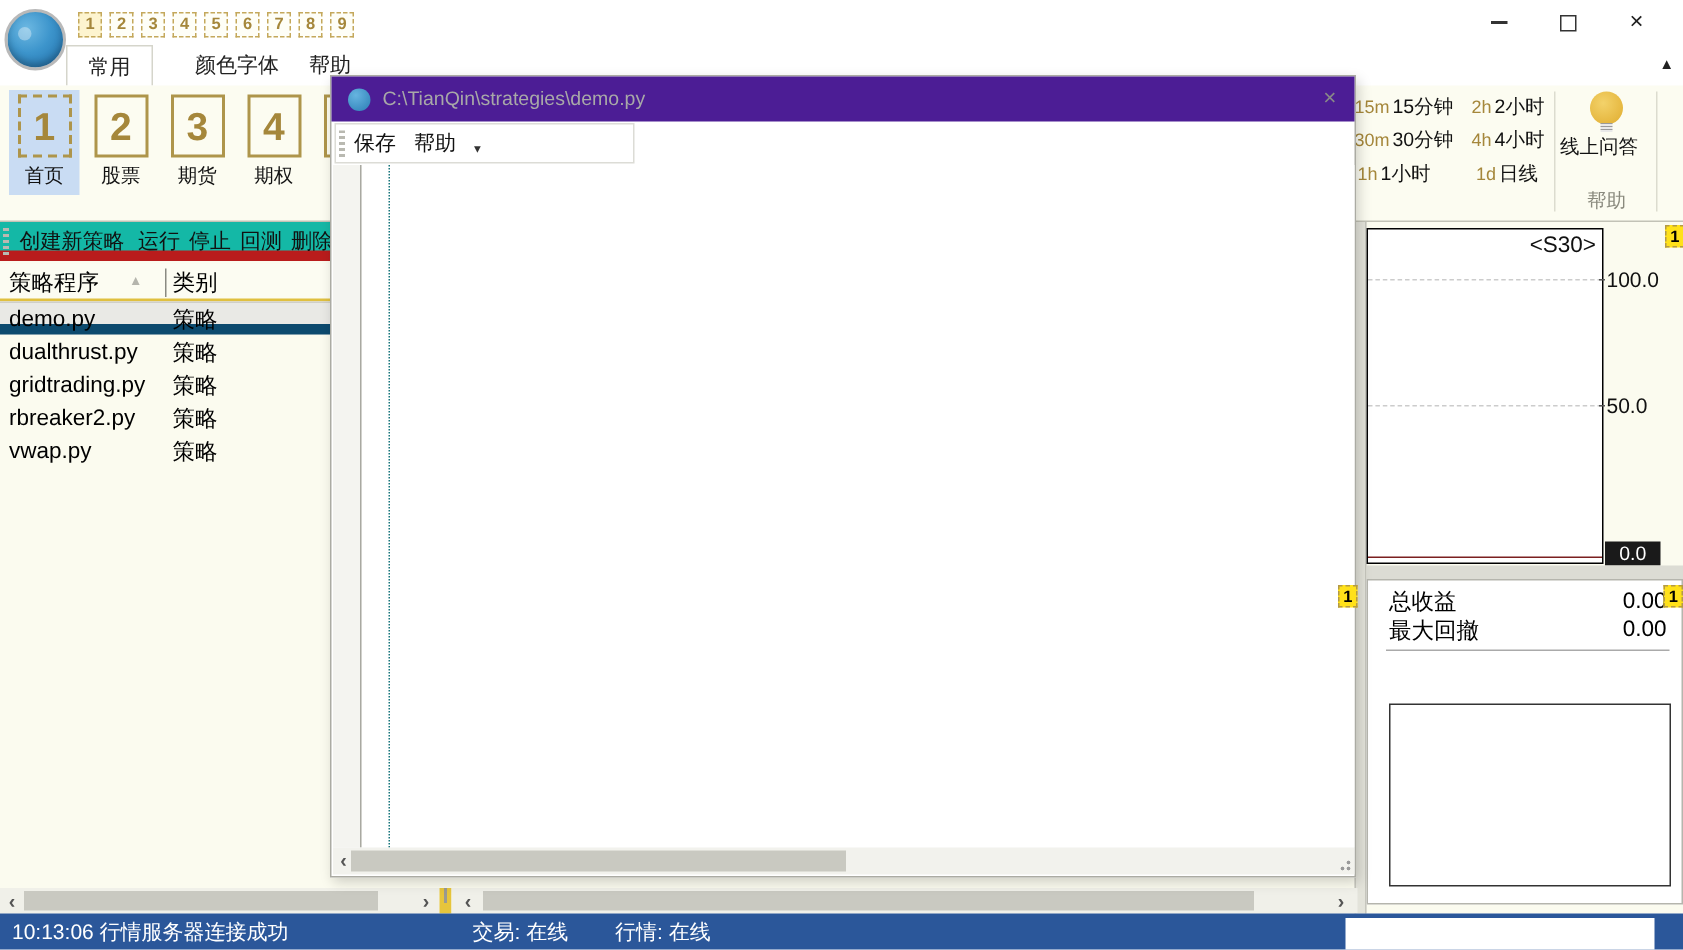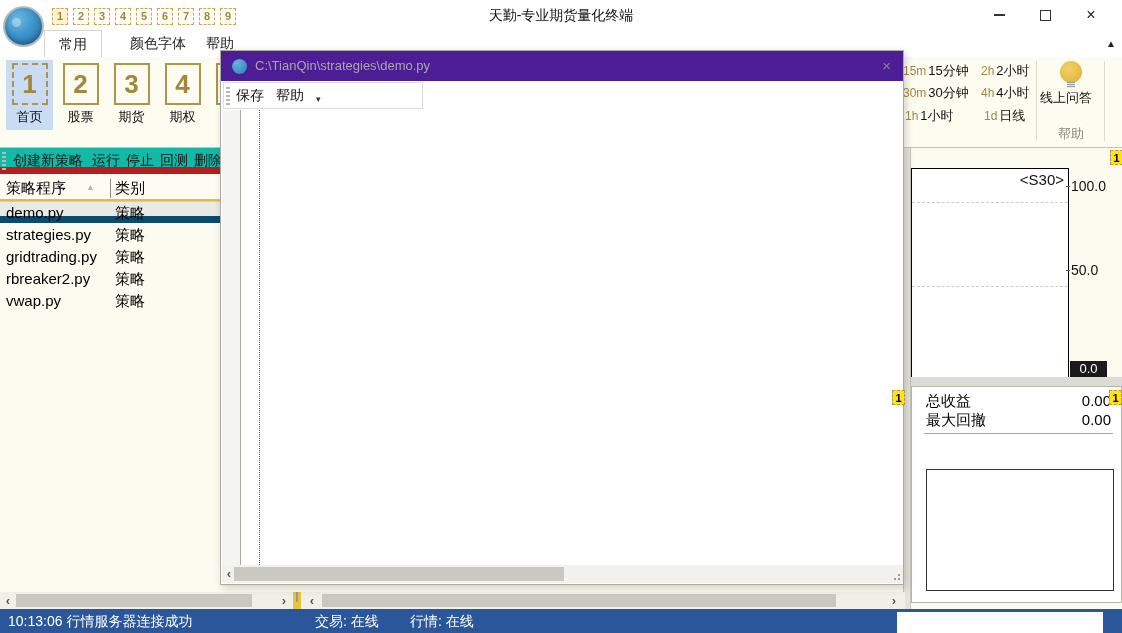--- a/index.html
+++ b/index.html
@@ -69,21 +69,21 @@
   #col-type { position:absolute; left:110px; top:3px; border-left:1px solid #8a8a82; padding-left:4px; }
   .srow { position:absolute; left:0; width:296px; height:22px; font-size:15px; }
   .srow .nm { position:absolute; left:6px; top:2px; }
   .srow .tp { position:absolute; left:115px; top:2px; }
   .srow.selected { background:#e9e9e5; border-top:1px solid #cfcfc9; border-bottom:7px solid #0c4a6e; }
 
   
   #split-v { position:absolute; left:903px; top:148px; width:8px; height:461px;
     background:#e3e3da; border-left:1px solid #c6c6bd; border-right:1px solid #c6c6bd; }
   #chart-box { position:absolute; left:911px; top:152px; width:158px; height:224px;
-    background:#fff; border:1px solid #000;margin-top:16px; }
+    background:#fff; border:1px solid #000; }
   #chart-symbol { position:absolute; right:4px; top:2px; font-size:15px; color:#111; }
   .gridline { position:absolute; left:0; width:100%; border-top:1px dashed #ccc; }
   #chart-zero { position:absolute; left:0; bottom:3px; width:100%; border-top:1px solid #7b1f1f; }
   .ytick { position:absolute; left:1071px; font-size:14px; color:#111; }
   .ytick::before { content:""; position:absolute; left:-5px; top:8px; width:4px; height:1px; background:#555; }
   #ylast { position:absolute; left:1070px; top:361px; width:37px; height:16px; background:#1a1a1a;
     color:#fff; font-size:13px; text-align:center; line-height:16px; }
   .badge { position:absolute; background:#ffe11a; border:1px dashed #b49a45; color:#000;
     font-size:11px; font-weight:bold; width:13px; height:15px; line-height:14px; text-align:center; z-index:30; }
   #split-h { position:absolute; left:911px; top:377px; width:211px; height:9px; background:#dcdcd4; }
@@ -146,21 +146,20 @@
     <div class="keytip first">1</div>
     <div class="keytip">2</div>
     <div class="keytip">3</div>
     <div class="keytip">4</div>
     <div class="keytip">5</div>
     <div class="keytip">6</div>
     <div class="keytip">7</div>
     <div class="keytip">8</div>
     <div class="keytip">9</div>
   </div>
-  <div id="win-title">天勤-专业期货量化终端</div>
   <div id="win-controls">
     <div class="wbtn">
         <span class="min-glyph"></span>
       </div>
     <div class="wbtn">
         <span class="max-glyph"></span>
       </div>
     <div class="wbtn">
         <span class="close-glyph">×</span>
       </div>
@@ -229,21 +228,21 @@
 <div id="strat-header">
   <span id="col-name">策略程序</span>
   <span id="sort-asc">▲</span>
   <span id="col-type">类别</span>
 </div>
 <div class="srow selected" style="top:201px;">
   <span class="nm">demo.py</span>
   <span class="tp">策略</span>
 </div>
 <div class="srow" style="top:224px;">
-  <span class="nm">strategies.py</span>
+  <span class="nm">dualthrust.py</span>
   <span class="tp">策略</span>
 </div>
 <div class="srow" style="top:246px;">
   <span class="nm">gridtrading.py</span>
   <span class="tp">策略</span>
 </div>
 <div class="srow" style="top:268px;">
   <span class="nm">rbreaker2.py</span>
   <span class="tp">策略</span>
 </div>

